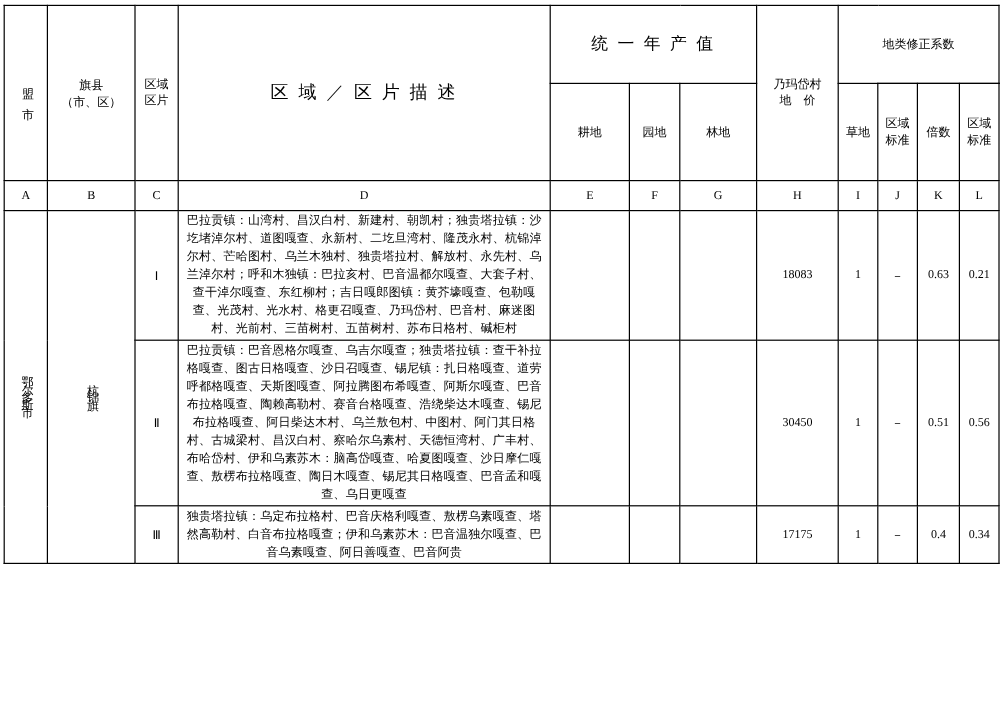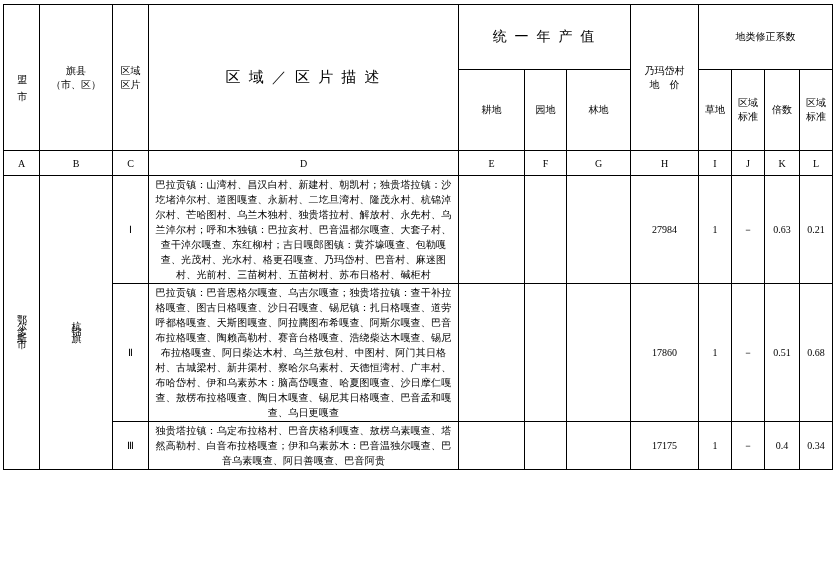--- a/index.html
+++ b/index.html
@@ -143,38 +143,38 @@
       <span class="vwrap">鄂尔多斯市</span>
     </td>
     <td rowspan="3" class="county-cell">
       <span class="vwrap">杭锦旗</span>
     </td>
     <td class="pianqu">Ⅰ</td>
     <td class="desc">巴拉贡镇：山湾村、昌汉白村、新建村、朝凯村；独贵塔拉镇：沙圪堵淖尔村、道图嘎查、永新村、二圪旦湾村、隆茂永村、杭锦淖尔村、芒哈图村、乌兰木独村、独贵塔拉村、解放村、永先村、乌兰淖尔村；呼和木独镇：巴拉亥村、巴音温都尔嘎查、大套子村、查干淖尔嘎查、东红柳村；吉日嘎郎图镇：黄芥壕嘎查、包勒嘎查、光茂村、光水村、格更召嘎查、乃玛岱村、巴音村、麻迷图村、光前村、三苗树村、五苗树村、苏布日格村、碱柜村</td>
     <td></td>
     <td></td>
     <td></td>
-    <td class="num">27984</td>
+    <td class="num">18083</td>
     <td class="num">1</td>
     <td class="num">－</td>
     <td class="num">0.63</td>
     <td class="num">0.21</td>
   </tr>
 
   <tr>
     <td class="pianqu">Ⅱ</td>
-    <td class="desc">巴拉贡镇：巴音恩格尔嘎查、乌吉尔嘎查；独贵塔拉镇：查干补拉格嘎查、图古日格嘎查、沙日召嘎查、锡尼镇：扎日格嘎查、道劳呼都格嘎查、天斯图嘎查、阿拉腾图布希嘎查、阿斯尔嘎查、巴音布拉格嘎查、陶赖高勒村、赛音台格嘎查、浩绕柴达木嘎查、锡尼布拉格嘎查、阿日柴达木村、乌兰敖包村、中图村、阿门其日格村、古城梁村、新井渠村、察哈尔乌素村、天德恒湾村、广丰村、布哈岱村、伊和乌素苏木：脑高岱嘎查、哈夏图嘎查、沙日摩仁嘎查、敖楞布拉格嘎查、陶日木嘎查、锡尼其日格嘎查、巴音孟和嘎查、乌日更嘎查</td>
+    <td class="desc">巴拉贡镇：巴音恩格尔嘎查、乌吉尔嘎查；独贵塔拉镇：查干补拉格嘎查、图古日格嘎查、沙日召嘎查、锡尼镇：扎日格嘎查、道劳呼都格嘎查、天斯图嘎查、阿拉腾图布希嘎查、阿斯尔嘎查、巴音布拉格嘎查、陶赖高勒村、赛音台格嘎查、浩绕柴达木嘎查、锡尼布拉格嘎查、阿日柴达木村、乌兰敖包村、中图村、阿门其日格村、古城梁村、昌汉白村、察哈尔乌素村、天德恒湾村、广丰村、布哈岱村、伊和乌素苏木：脑高岱嘎查、哈夏图嘎查、沙日摩仁嘎查、敖楞布拉格嘎查、陶日木嘎查、锡尼其日格嘎查、巴音孟和嘎查、乌日更嘎查</td>
     <td></td>
     <td></td>
     <td></td>
-    <td class="num">17860</td>
+    <td class="num">30450</td>
     <td class="num">1</td>
     <td class="num">－</td>
     <td class="num">0.51</td>
-    <td class="num">0.68</td>
+    <td class="num">0.56</td>
   </tr>
 
   <tr>
     <td class="pianqu">Ⅲ</td>
     <td class="desc">独贵塔拉镇：乌定布拉格村、巴音庆格利嘎查、敖楞乌素嘎查、塔然高勒村、白音布拉格嘎查；伊和乌素苏木：巴音温独尔嘎查、巴音乌素嘎查、阿日善嘎查、巴音阿贵</td>
     <td></td>
     <td></td>
     <td></td>
     <td class="num">17175</td>
     <td class="num">1</td>

